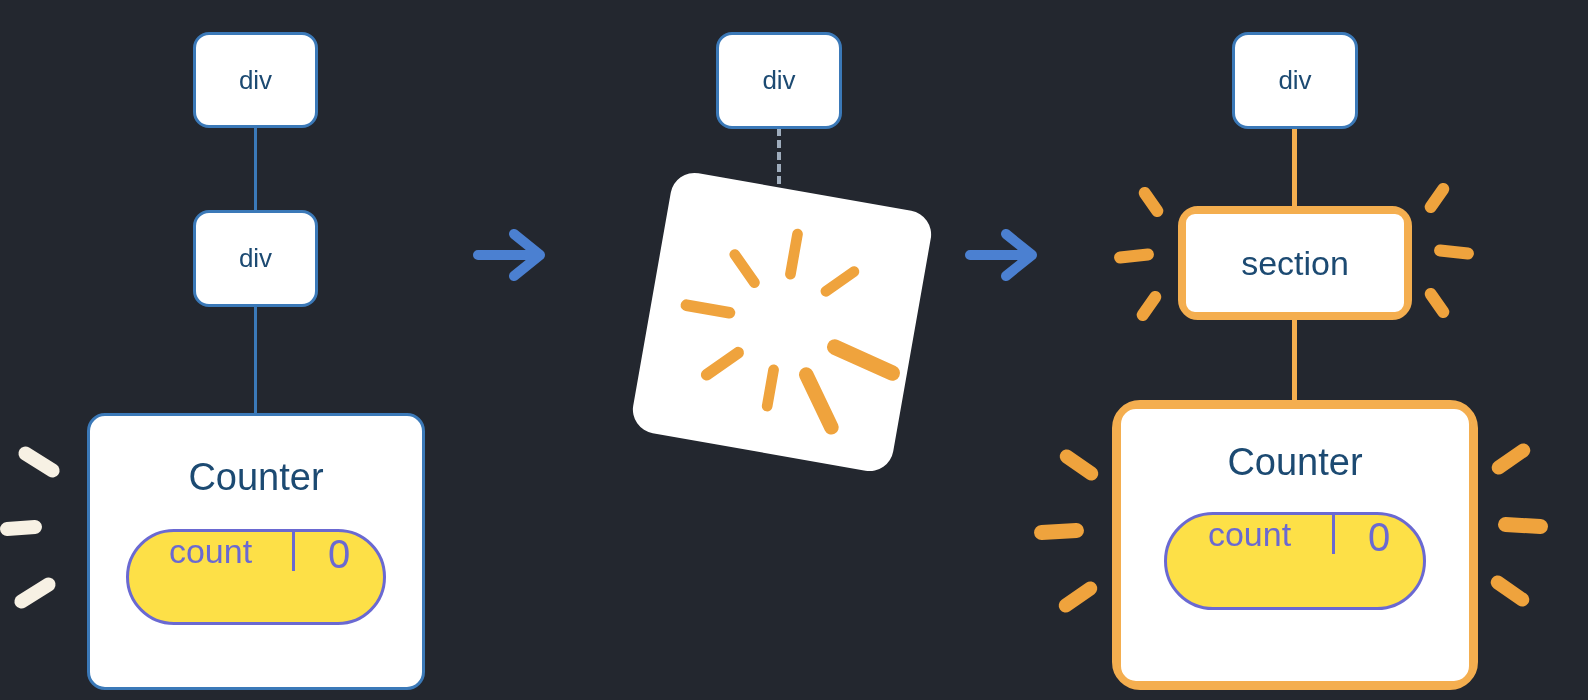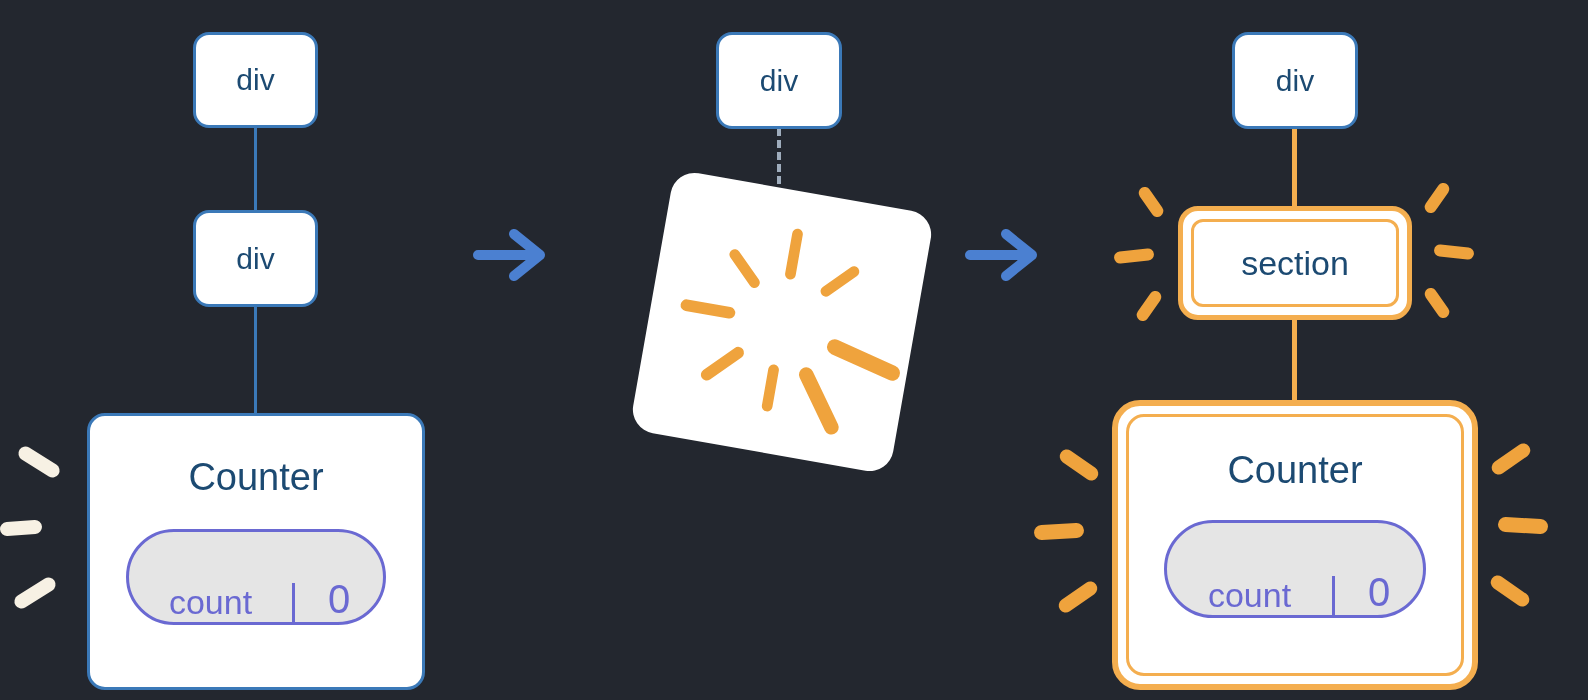--- a/index.html
+++ b/index.html
@@ -15,41 +15,41 @@
   }
   *{box-sizing:border-box;margin:0;padding:0;}
   html,body{background:var(--bg);}
   .canvas{
     position:relative;width:1588px;height:700px;background:var(--bg);
     overflow:hidden;font-family:"Liberation Sans",sans-serif;
   }
   .node{
     position:absolute;background:#fff;border:3px solid var(--blue);
     border-radius:16px;display:flex;align-items:center;justify-content:center;
-    font-size:30px;font-weight:500;color:var(--navy);
+    font-size:26px;font-weight:500;color:var(--navy);
   }
   .vline{position:absolute;background:var(--blue);}
   .vline-orange{position:absolute;background:var(--orange);}
   .dashline{position:absolute;width:0;border-left:4px dashed var(--gray-dash);}
   .card{
     position:absolute;background:#fff;border:3px solid var(--blue);border-radius:18px;
     display:flex;flex-direction:column;align-items:center;
   }
   .ring{
     position:absolute;background:#fff;border:6px solid var(--orange);
-    border-radius:26px;padding:8px;
+    border-radius:26px;padding:0;
   }
   .ring-inner{
     width:100%;height:100%;background:#fff;border:3px solid var(--orange);
     border-radius:16px;display:flex;flex-direction:column;align-items:center;justify-content:center;
   }
   .card-title{font-size:38px;font-weight:400;color:var(--navy);}
   .pill{
-    background:#e5e5e5;border:3px solid var(--purple);border-radius:70px;
-    display:flex;align-items:flex-end;overflow:hidden;
+    background:#fde047;border:3px solid var(--purple);border-radius:70px;
+    display:flex;align-items:flex-start;overflow:hidden;
   }
   .pill-key{
     flex:1;display:flex;align-items:center;justify-content:center;
     font-size:34px;color:var(--purple);border-right:3px solid var(--purple);
   }
   .pill-val{
     width:88px;display:flex;align-items:center;justify-content:center;
     font-size:40px;color:var(--purple);
   }
   .sparkle{position:absolute;border-radius:9px;}

